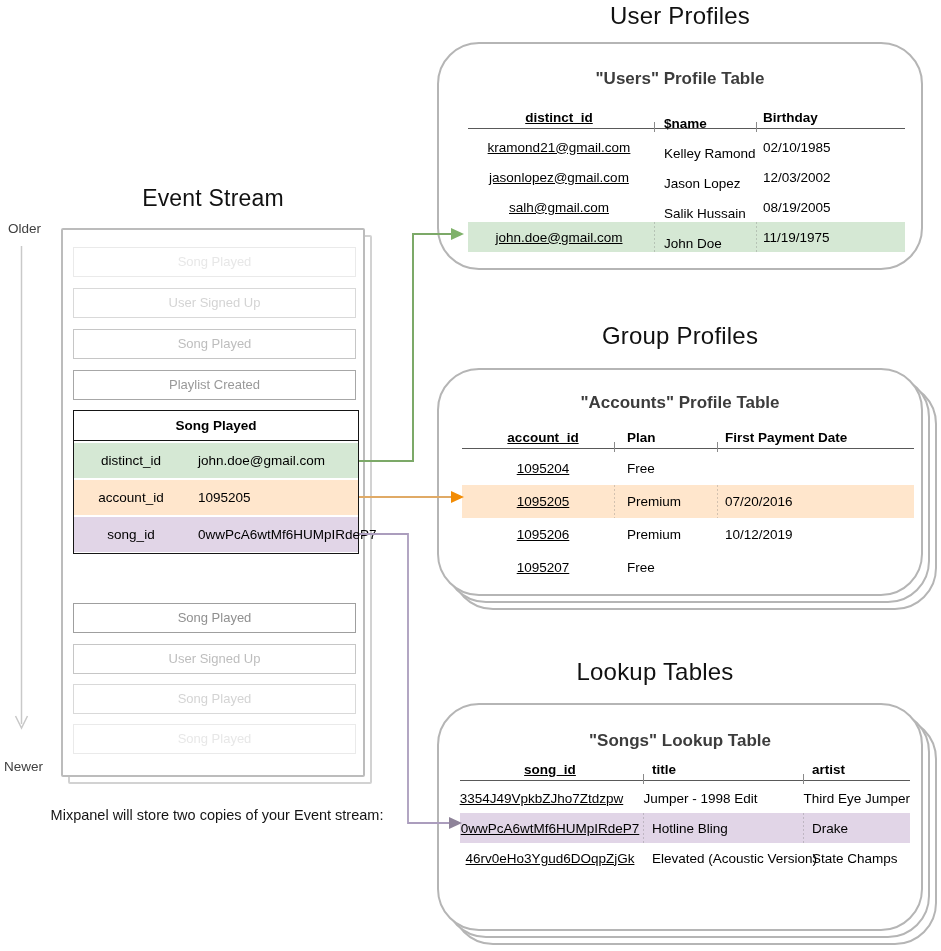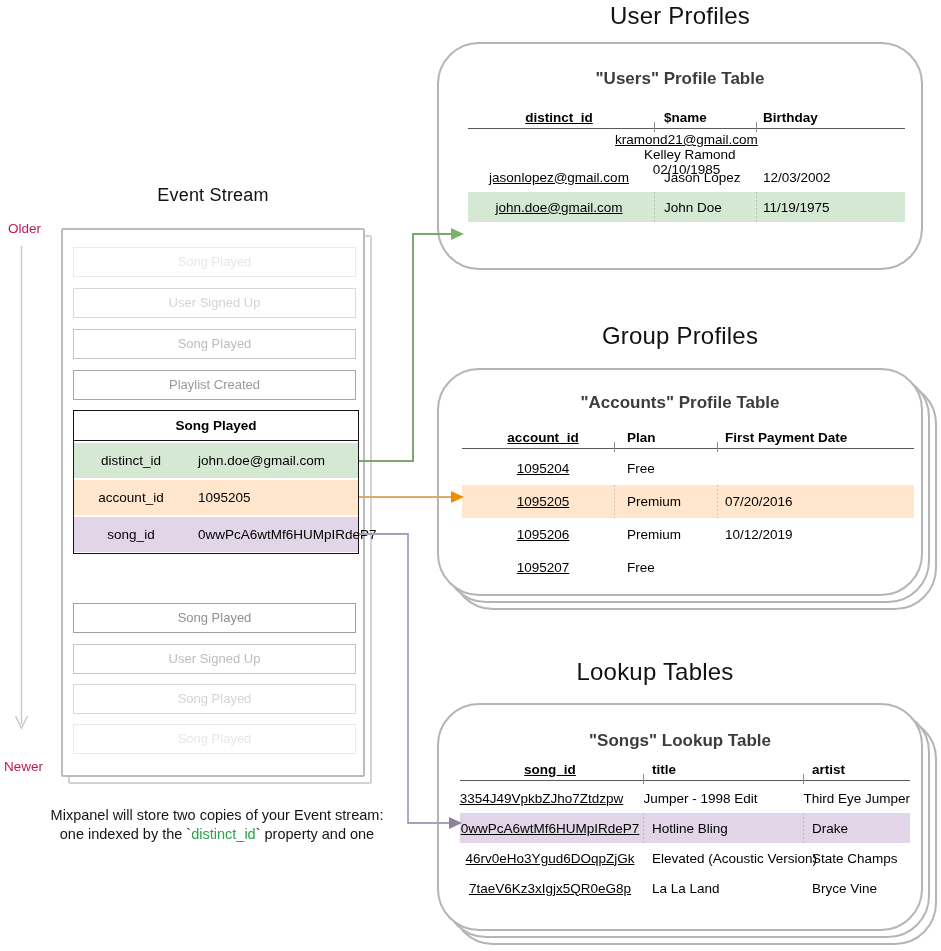--- a/index.html
+++ b/index.html
@@ -45,21 +45,21 @@
   }
   .eprop{
     display:flex;align-items:center;height:35px;margin-top:2px;
     font-size:13.5px;
   }
   .eprop .k{width:114px;text-align:center;flex:none;}
   .eprop .v{padding-left:10px;white-space:nowrap;}
   .eprop:last-child{margin-bottom:1px;}
 
   
-  .axis-label{position:absolute;font-size:13.5px;color:#be185d;z-index:2;}
+  .axis-label{position:absolute;font-size:13.5px;color:#404040;z-index:2;}
 
   
   .card{
     position:absolute;background:#fff;
     border:2px solid #b5b5b5;border-radius:42px;
   }
   .card.main{z-index:1;}
   .card.back{z-index:0;}
   .tbl-title{
     position:absolute;left:0;width:100%;text-align:center;
@@ -71,21 +71,21 @@
     display:flex;align-items:center;height:22px;font-weight:bold;
     border-bottom:1px solid #595959;position:relative;
   }
   .tick{position:absolute;bottom:-4px;width:1px;height:10px;background:#8a8a8a;}
   .trow{display:flex;align-items:center;position:relative;}
   .u{text-decoration:underline;}
   .c{white-space:nowrap;overflow:visible;}
 
   
   .t-users .col1{width:182px;text-align:center;flex:none;}
-  .t-users .col2{width:99px;margin-left:14px;flex:none;}
+  .t-users .col2{width:99px;margin-left:14px;flex:none;margin-top:13px;}
   .t-users .col3{flex:1;}
   .t-users .trow{height:30px;}
   .t-users .hl::before{left:186px;}
   .t-users .hl::after{left:288px;}
 
   
   .t-accounts .col1{width:162px;text-align:center;flex:none;}
   .t-accounts .col2{width:98px;margin-left:3px;flex:none;}
   .t-accounts .col3{flex:1;}
   .t-accounts .trow{height:33px;}
@@ -110,21 +110,21 @@
     position:absolute;left:0;top:806px;width:434px;
     text-align:center;font-size:14.5px;line-height:19px;color:#151515;z-index:2;
   }
 
   
   svg.overlay{position:absolute;left:0;top:0;z-index:5;pointer-events:none;}
 </style>
 </head>
 <body>
 
-<div class="sec-title" style="left:61px;top:185px;width:304px;font-size:18px;">Event Stream</div>
+<div class="sec-title" style="left:61px;top:185px;width:304px;font-size:23px;">Event Stream</div>
 <div class="sec-title" style="left:437px;top:2px;width:486px;">User Profiles</div>
 <div class="sec-title" style="left:437px;top:322px;width:486px;">Group Profiles</div>
 <div class="sec-title" style="left:412px;top:658px;width:486px;">Lookup Tables</div>
 
 <div class="axis-label" style="left:8px;top:221px;">Older</div>
 <div class="axis-label" style="left:4px;top:759px;">Newer</div>
 
 <div class="stream-back"></div>
 <div class="stream-box"></div>
 
@@ -157,29 +157,34 @@
 <div class="card main" style="left:437px;top:42px;width:482px;height:224px;">
   <div class="tbl-title" style="top:25px;">"Users" Profile Table</div>
   <div class="tbl t-users" style="left:29px;top:62px;width:437px;">
     <div class="thead">
       <span class="col1 u c">distinct_id</span>
       <span class="col2 c">$name</span>
       <span class="col3 c">Birthday</span>
       <span class="tick" style="left:186px;"></span>
       <span class="tick" style="left:288px;"></span>
     </div>
-    <div class="trow" style="margin-top:3px;flex-direction:column;">
+    <div class="trow" style="margin-top:3px;">
       <span class="col1 u c">kramond21@gmail.com</span>
       <span class="col2 c">Kelley Ramond</span>
       <span class="col3 c">02/10/1985</span>
     </div>
     <div class="trow">
       <span class="col1 u c">jasonlopez@gmail.com</span>
       <span class="col2 c">Jason Lopez</span>
       <span class="col3 c">12/03/2002</span>
+    </div>
+    <div class="trow">
+      <span class="col1 u c">salh@gmail.com</span>
+      <span class="col2 c">Salik Hussain</span>
+      <span class="col3 c">08/19/2005</span>
     </div>
     <div class="trow hl" style="background: rgb(213, 232, 212);">
       <span class="col1 u c">john.doe@gmail.com</span>
       <span class="col2 c">John Doe</span>
       <span class="col3 c">11/19/1975</span>
     </div>
   </div>
 </div>
 
 <div class="card back" style="left:451px;top:382px;width:482px;height:224px;"></div>
@@ -237,33 +242,25 @@
     <div class="trow hl" style="background: rgb(225, 213, 231);">
       <span class="col1 u c">0wwPcA6wtMf6HUMpIRdeP7</span>
       <span class="col2 c">Hotline Bling</span>
       <span class="col3 c">Drake</span>
     </div>
     <div class="trow">
       <span class="col1 u c">46rv0eHo3Ygud6DOqpZjGk</span>
       <span class="col2 c">Elevated (Acoustic Version)</span>
       <span class="col3 c">State Champs</span>
     </div>
-    <div class="trow">
-      <span class="col1 u c">7taeV6Kz3xIgjx5QR0eG8p</span>
-      <span class="col2 c">La La Land</span>
-      <span class="col3 c">Bryce Vine</span>
-    </div>
   </div>
 </div>
 
 <div class="caption">
   <div>Mixpanel will store two copies of your Event stream:</div>
-  <div>
-    <span>one indexed by the `</span><span style="color: rgb(42, 162, 74);">distinct_id</span><span>` property and one</span>
-  </div>
 </div>
 
 <svg class="overlay" width="941" height="951" viewBox="0 0 941 951">
 
   <g>
     <line x1="21.5" y1="246" x2="21.5" y2="724" stroke-width="1.5" stroke="#c9c9c9"></line>
     <polyline points="15.5,716 21.5,728 27.5,716" fill="none" stroke-width="1.5" stroke="#c9c9c9"></polyline>
   </g>
 
   <g>

